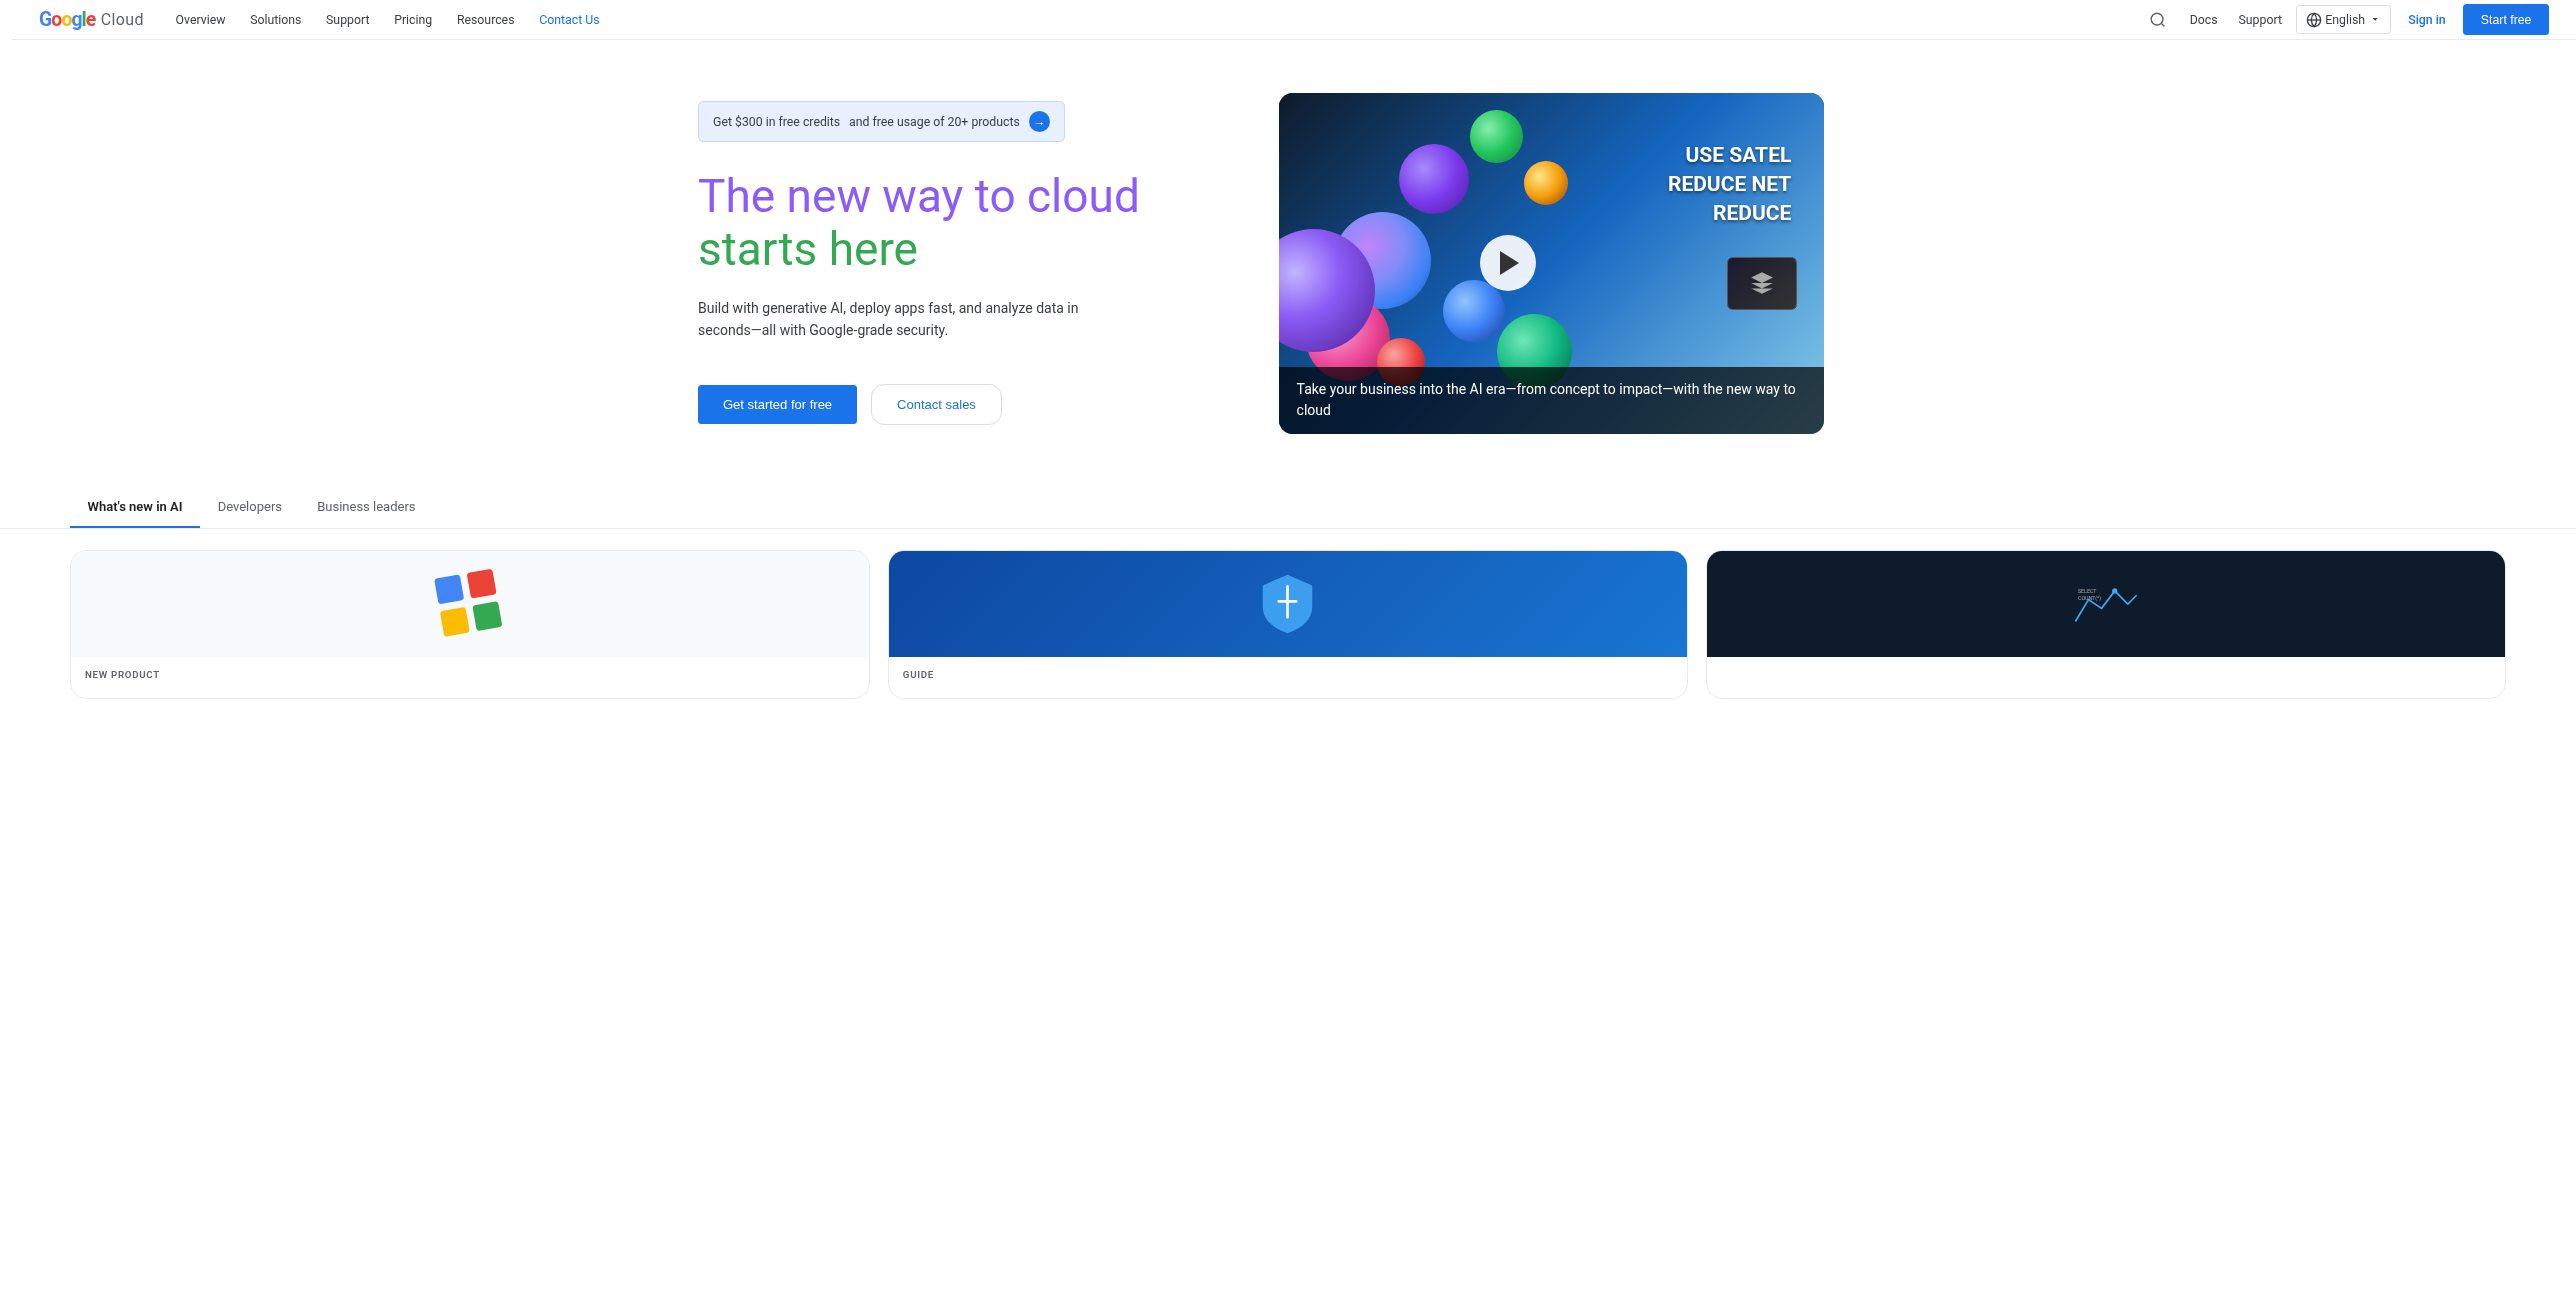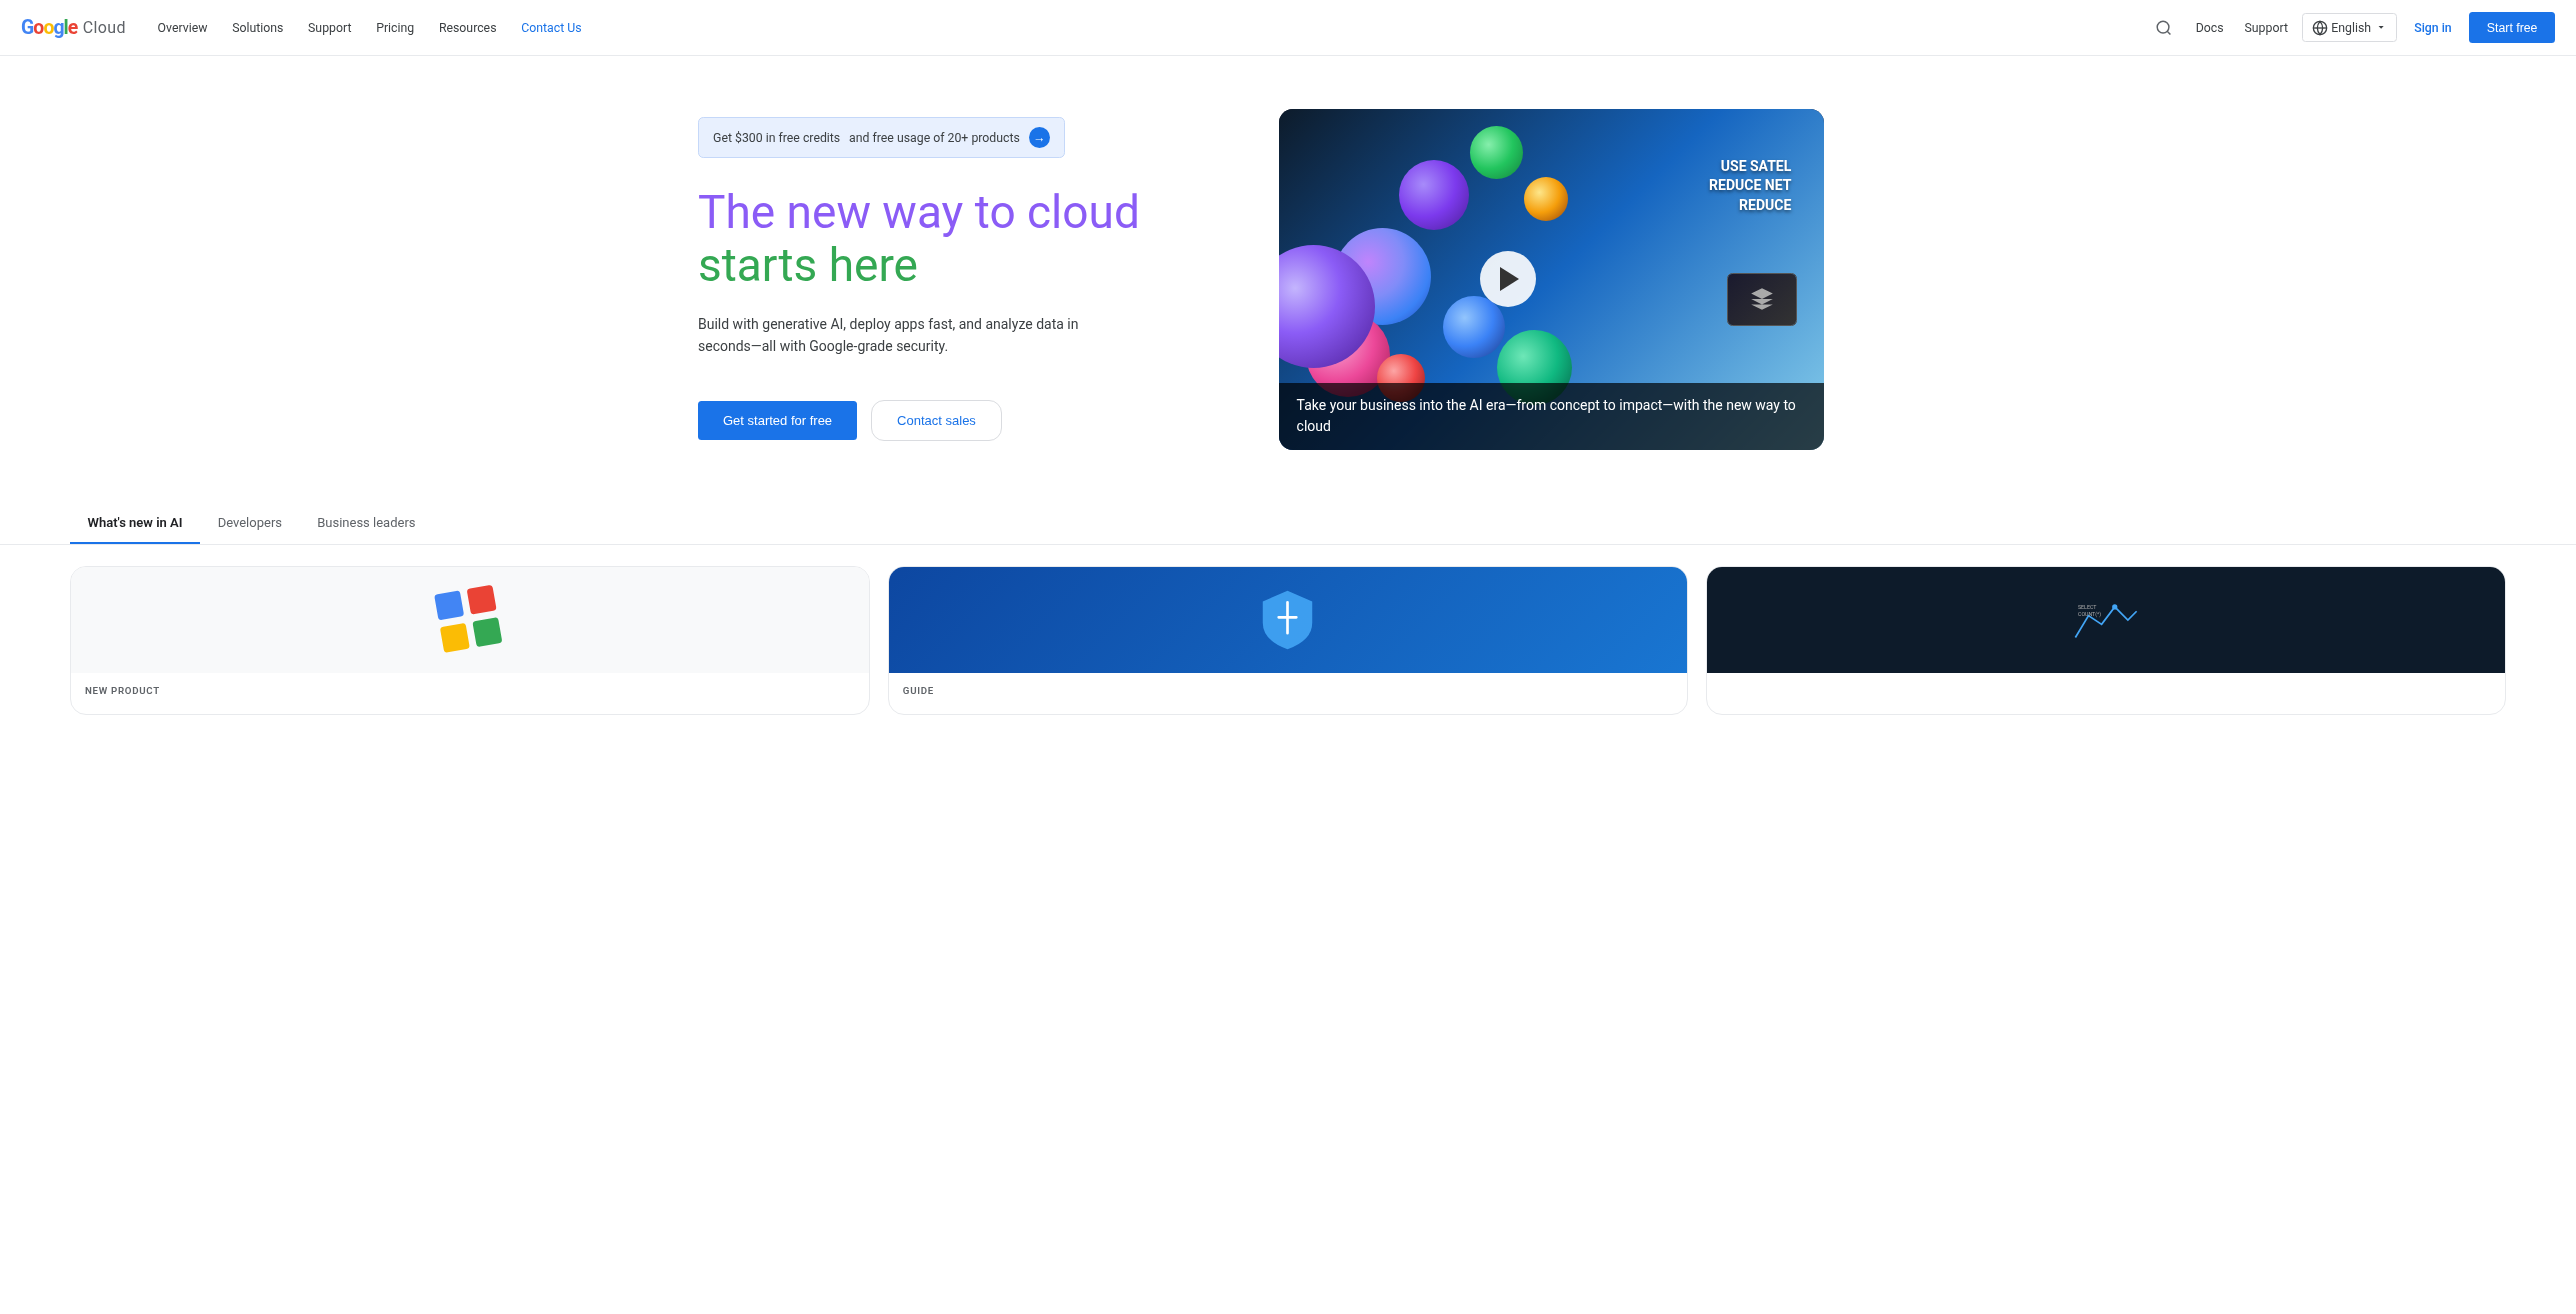--- a/index.html
+++ b/index.html
@@ -2,28 +2,29 @@
 <html style="font-size:14px"><head>
   <meta charset="utf-8">
   <style>
     * { margin: 0; padding: 0; box-sizing: border-box; }
     body { font-family: 'Google Sans', Roboto, Arial, sans-serif; background: #fff; color: #202124; overflow-x: hidden; }
 
     
     nav {
       display: flex;
       align-items: center;
-      height: 56px;
-      padding: 0 21px;
+      height: 40px;
+      padding: 0 27px;
       border-bottom: 0.9px solid #e8eaed;
       background: #fff;
       position: sticky;
       top: 0;
       z-index: 100;
       gap: 7px;
+      margin-left: 12px;
     }
     .nav-logo {
       display: flex;
       align-items: center;
       gap: 5.3px;
       margin-right: 14px;
       flex-shrink: 0;
     }
     .google-g {
       font-size: 19.4px;
@@ -220,21 +221,21 @@
     .ball:nth-child(5)  { width: 62px; height: 62px; left: 30%; top: 55%; background: radial-gradient(circle at 35% 35%, #93c5fd, #3b82f6 50%, #1e3a8a); }
     .ball:nth-child(6)  { width: 44px; height: 44px; left: 45%; top: 20%; background: radial-gradient(circle at 35% 35%, #fde68a, #f59e0b 50%, #92400e); }
     .ball:nth-child(7)  { width: 123px; height: 123px; left: -5%; top: 40%; background: radial-gradient(circle at 35% 35%, #c4b5fd, #8b5cf6 40%, #4c1d95); }
     .ball:nth-child(8)  { width: 48px; height: 48px; left: 18%; top: 72%; background: radial-gradient(circle at 35% 35%, #fca5a5, #ef4444 50%, #7f1d1d); }
     .ball:nth-child(9)  { width: 75px; height: 75px; left: 40%; top: 65%; background: radial-gradient(circle at 35% 35%, #6ee7b7, #10b981 50%, #065f46); }
     .video-overlay-text {
       position: absolute;
       top: 14%;
       right: 6%;
       color: #fff;
-      font-size: 14px;
+      font-size: 21px;
       font-weight: 700;
       line-height: 1.4;
       text-align: right;
       text-shadow: 0 1.8px 3.5px rgba(0,0,0,0.5);
     }
     .play-btn {
       position: absolute;
       top: 50%;
       left: 42%;
       transform: translate(-50%, -50%);

